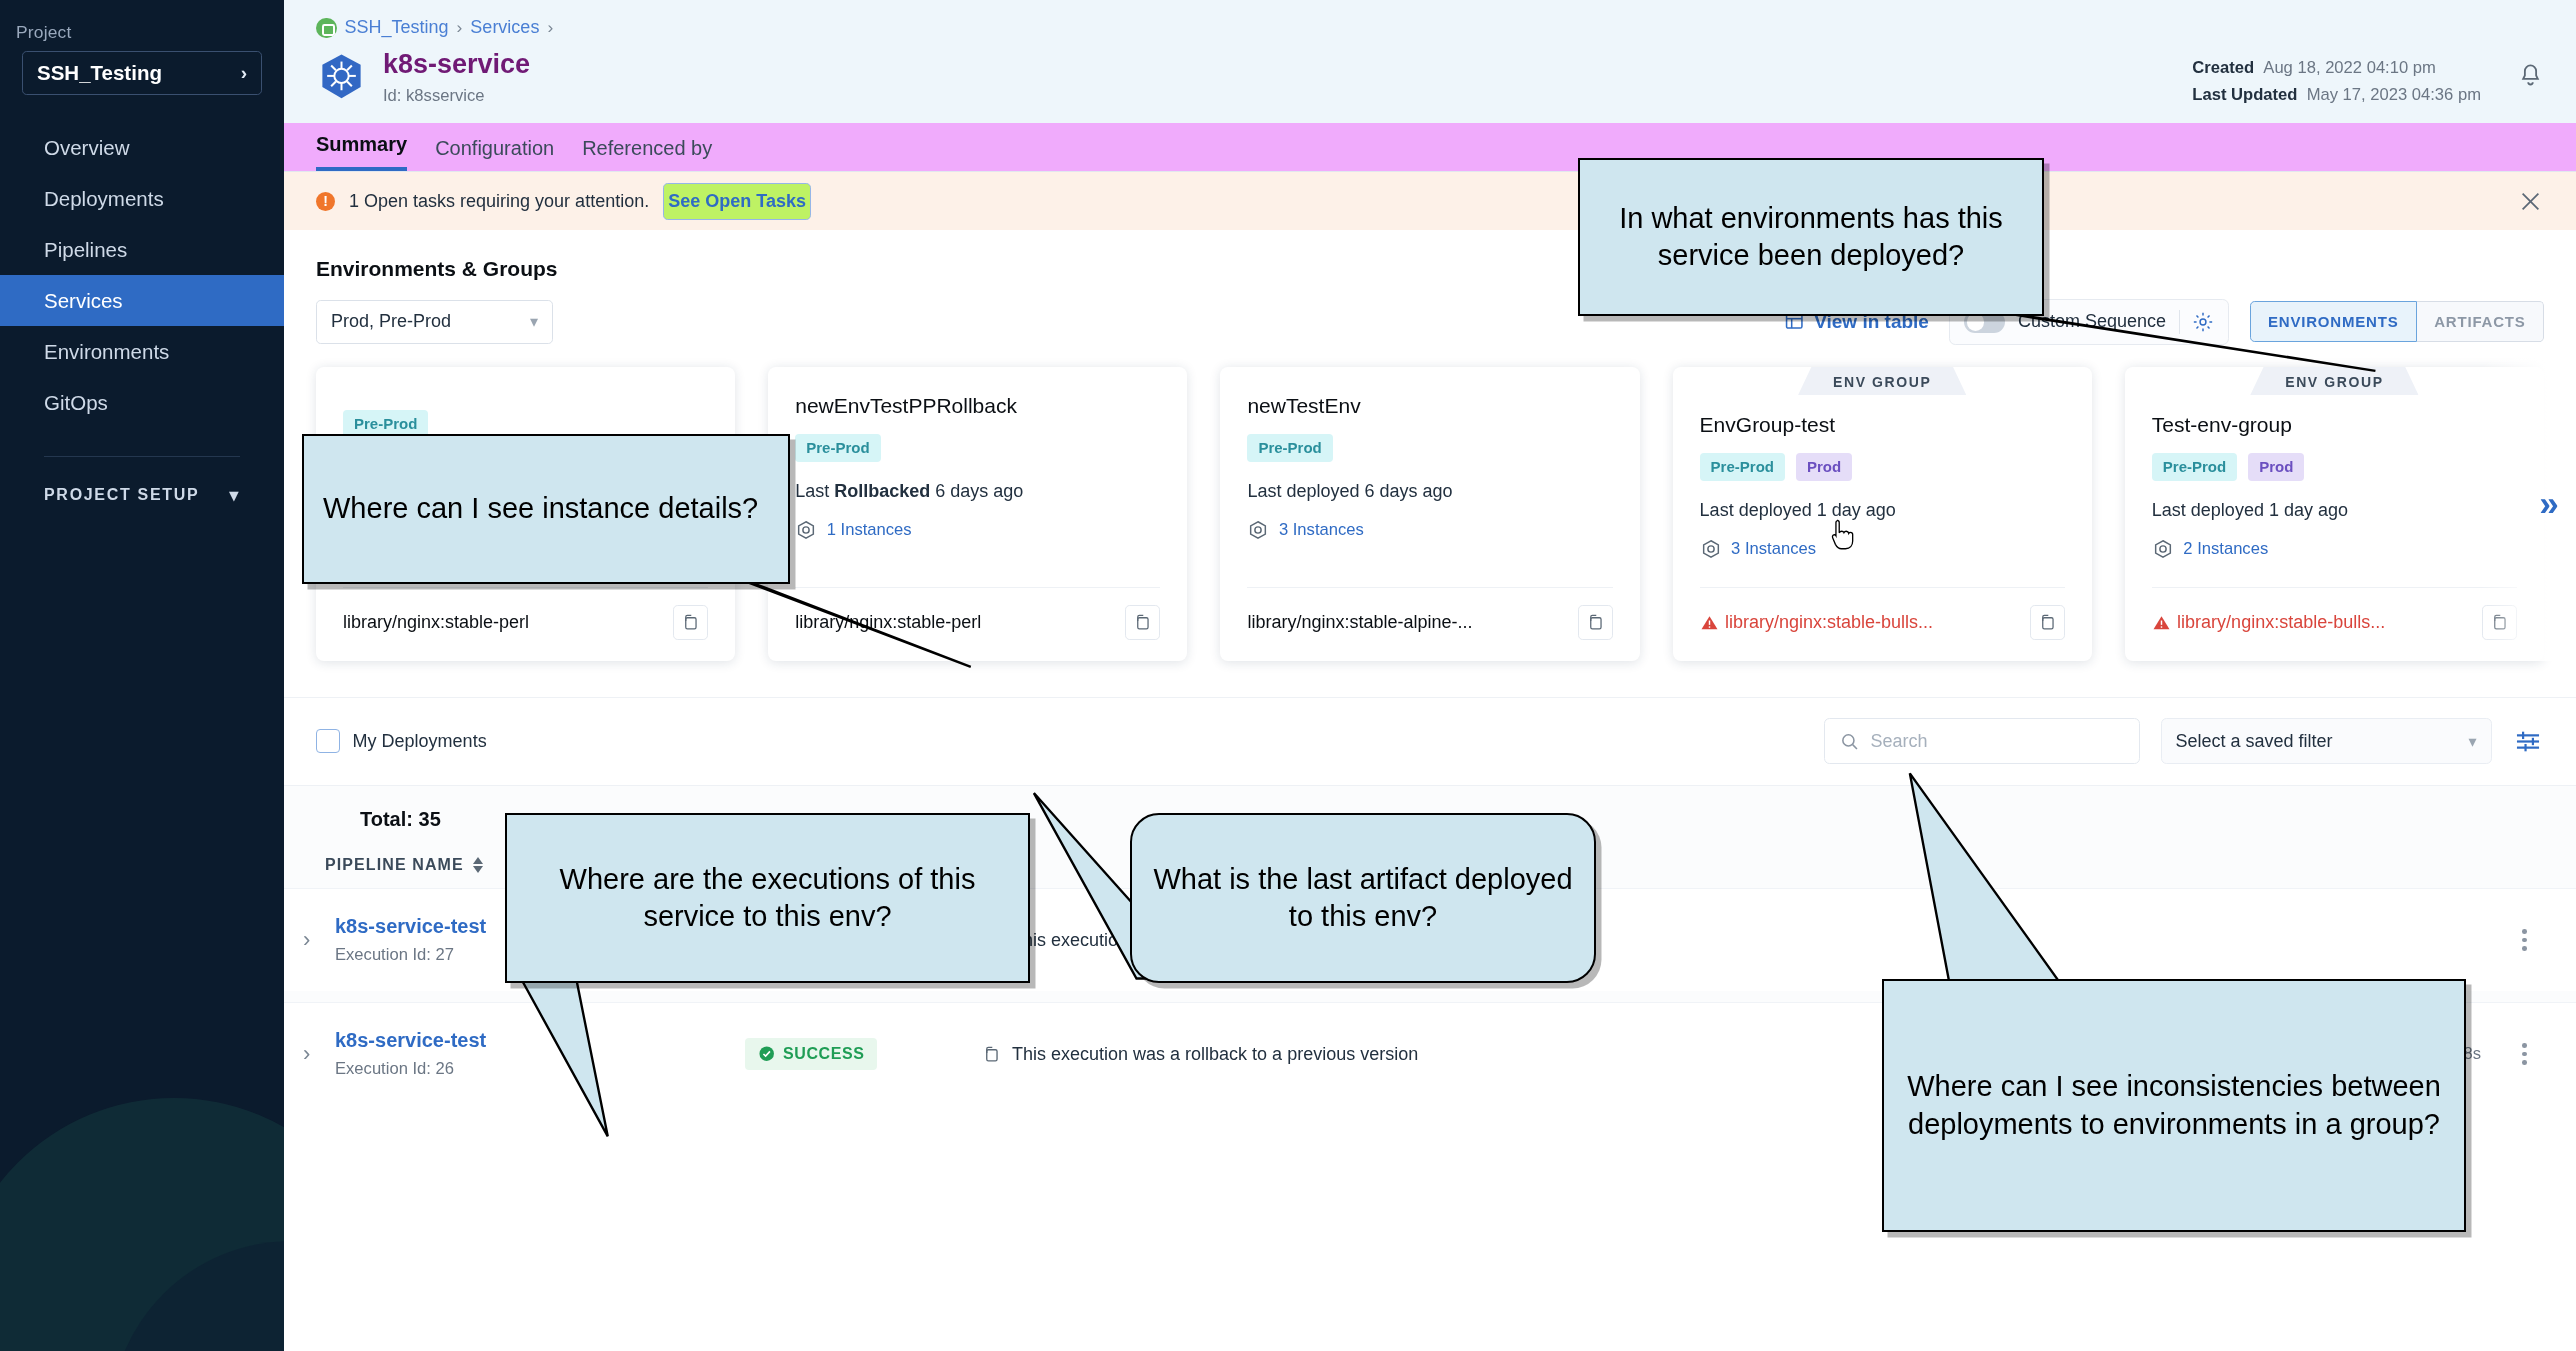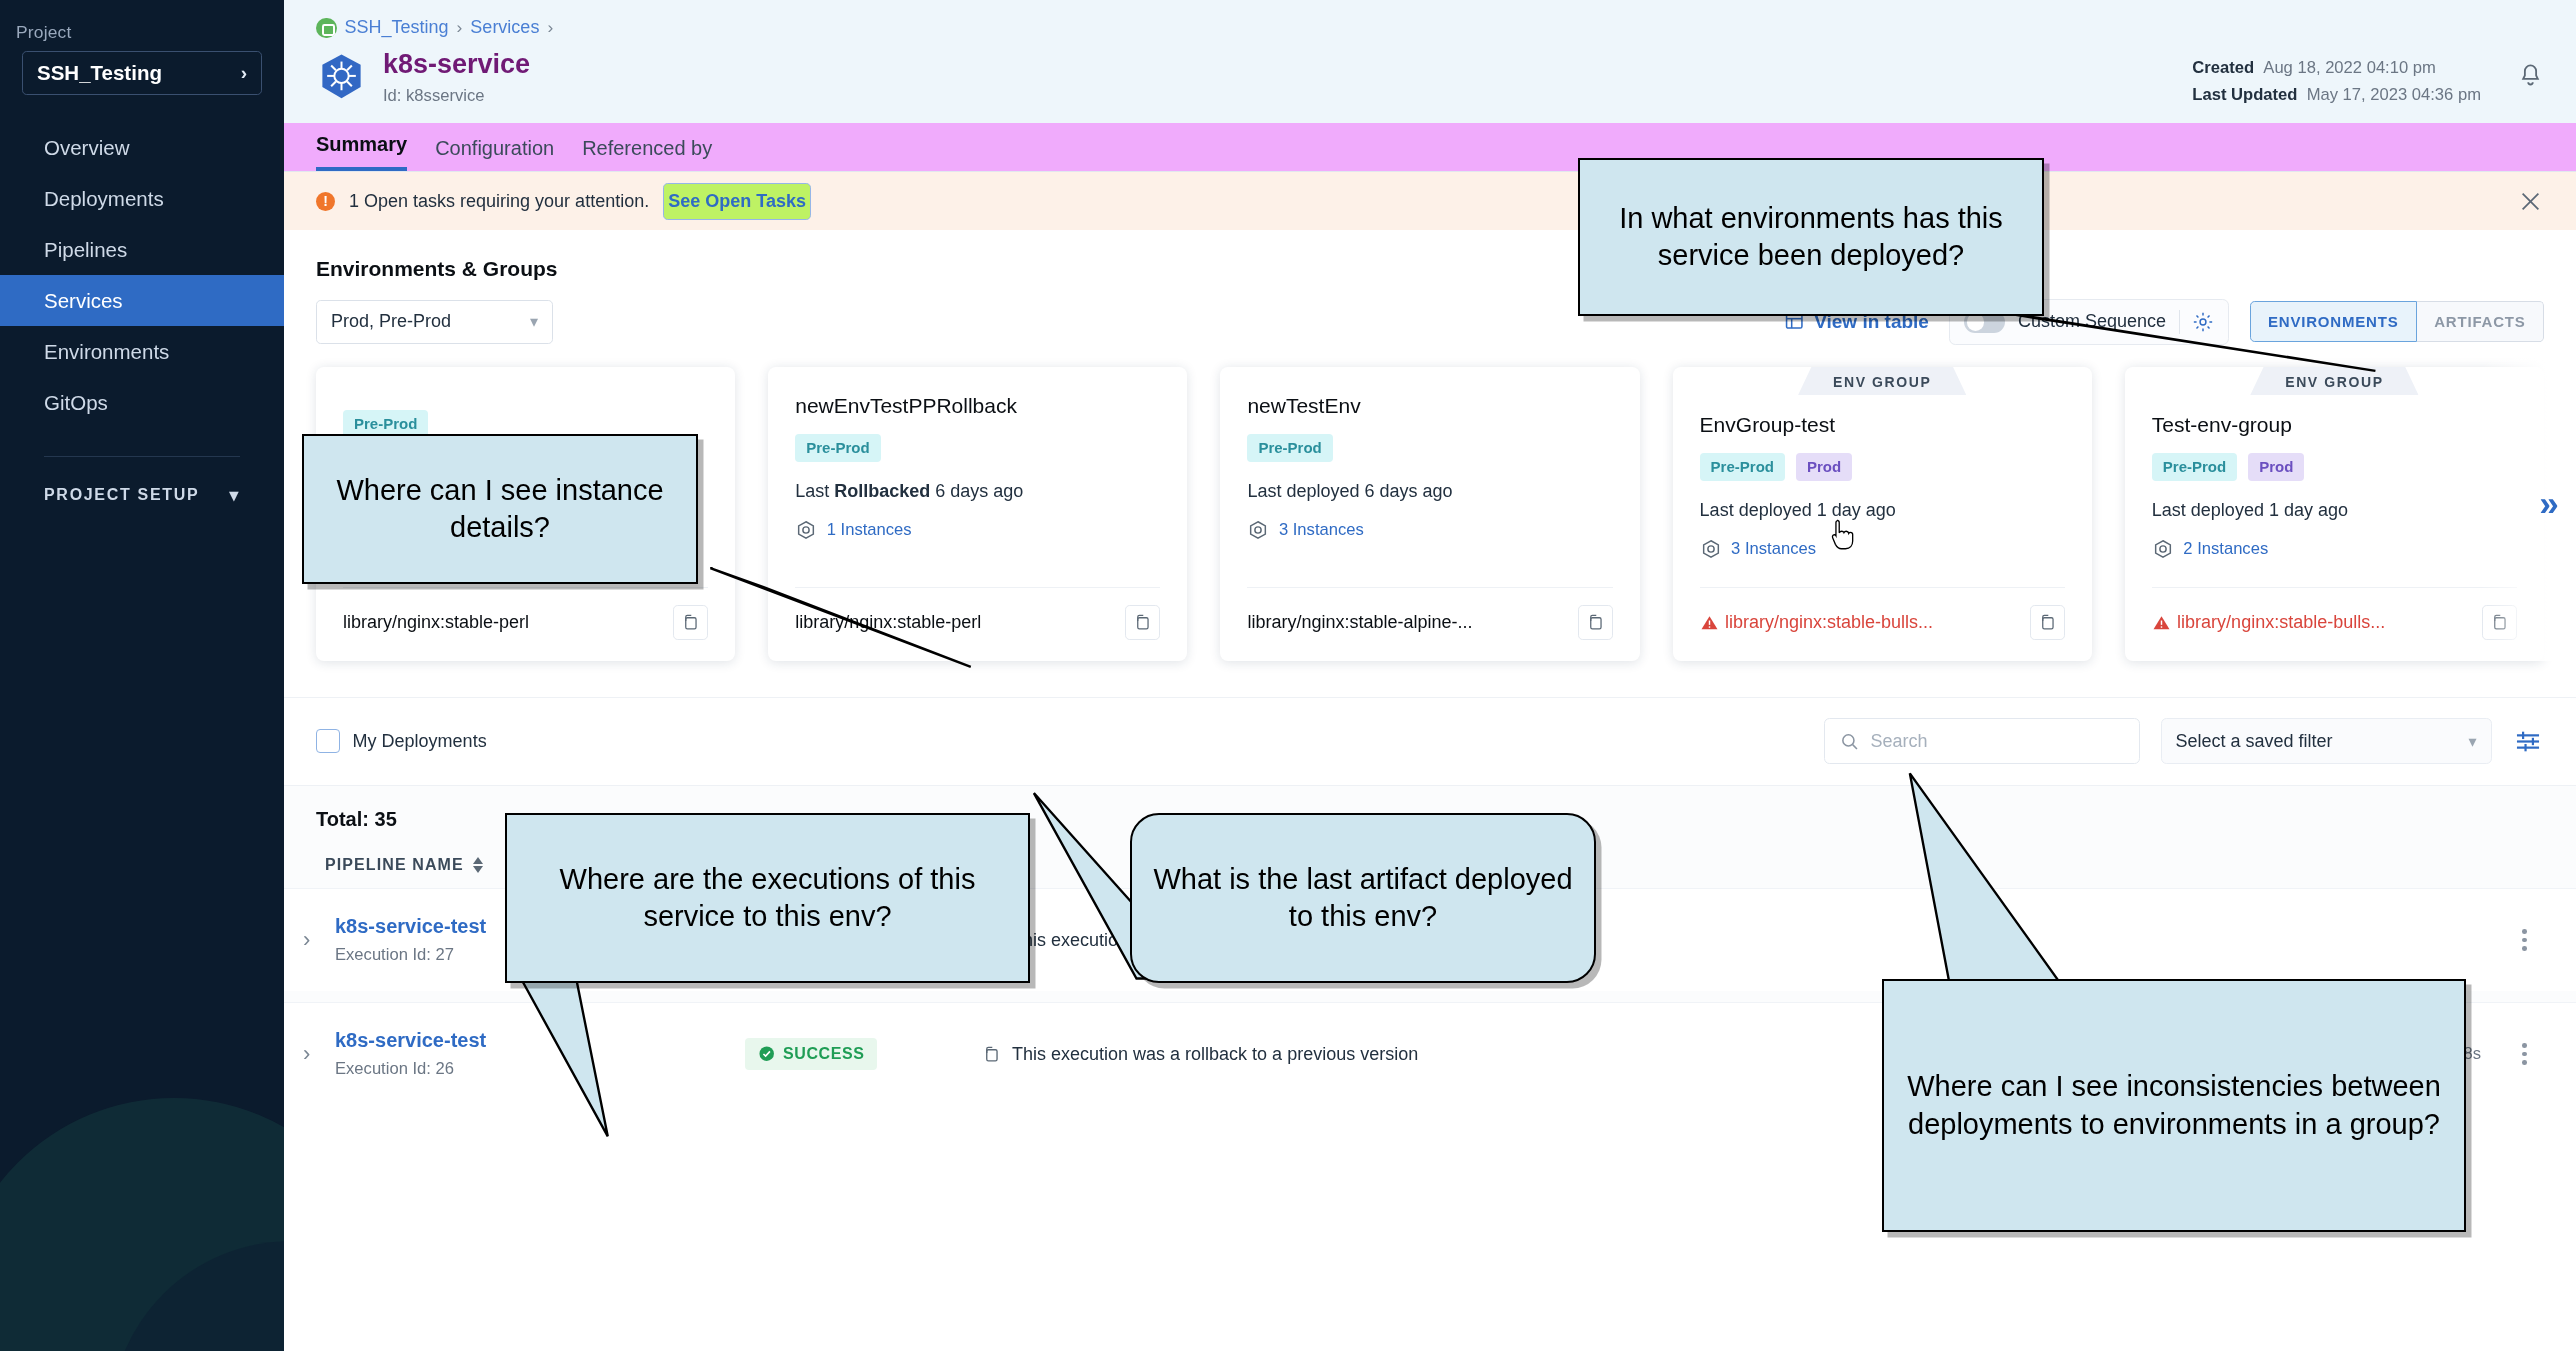--- a/index.html
+++ b/index.html
@@ -189,21 +189,21 @@
   .savedfilter {
     width: 331px; height: 46px; border: 0.8px solid #e9edf3; border-radius: 5.5px; background: #fafbfd;
     display: flex; align-items: center; justify-content: space-between; padding: 0 14px;
     font-size: 18px; color: #22303f;
   }
   .savedfilter .cd { color: #9aa5b1; font-size: 16px; }
   .filtersicon { width: 32px; height: 27px; }
 
   
   .tbl-wrap { background: #fbfcfd; padding: 0 0 0 0; border-top: 0.8px solid #eef1f5; }
-  .total { font-size: 20px; font-weight: bold; color: #0b0f14; padding: 22px 32px 8px 32px; }
+  .total { font-size: 20px; font-weight: bold; color: #0b0f14; padding: 22px 32px 8px 32px; margin-left: 44px; }
   .thead { display: flex; align-items: center; padding: 17.4px 32px 14px 41px; }
   .th { font-size: 16px; font-weight: bold; letter-spacing: 1.1px; color: #3b4a5a; display: flex; align-items: center; gap: 9.5px; }
   .th.c1 { width: 410px; }
   .th.c2 { width: 237px; }
   .sorticon { display: inline-flex; flex-direction: column; gap: 2.4px; }
   .sorticon i { width: 0; height: 0; border-left: 5.5px solid transparent; border-right: 5.5px solid transparent; }
   .sorticon i.up { border-bottom: 7px solid #5b6875; }
   .sorticon i.dn { border-top: 7px solid #5b6875; }
 
   .trow {
@@ -648,21 +648,21 @@
     <polygon points="2470,385 2560,400 3010,470" fill="#cfe6ef" stroke="#000" stroke-width="3"></polygon>
     <polygon points="900,720 970,745 1230,845" fill="#cfe6ef" stroke="#000" stroke-width="3"></polygon>
     <polygon points="660,1240 730,1240 770,1440" fill="#cfe6ef" stroke="#000" stroke-width="3"></polygon>
     <polygon points="1440,1240 1520,1240 1310,1005" fill="#cfe6ef" stroke="#000" stroke-width="3"></polygon>
     <polygon points="2470,1245 2610,1245 2420,980" fill="#cfe6ef" stroke="#000" stroke-width="3"></polygon>
   </svg>
 
   <div class="callout" style="left:1578px; top:158px; width:466px; height:158px;">
     <span>In what environments has this service been deployed?</span>
   </div>
-  <div class="callout" style="left:302px; top:434px; width:396px; height:150px;">
+  <div class="callout" style="left:302px; top:434px; width:488px; height:150px;">
     <span>Where can I see instance details?</span>
   </div>
   <div class="callout" style="left:505px; top:813px; width:525px; height:170px;">
     <span>Where are the executions of this service to this env?</span>
   </div>
   <div class="callout" style="left:1130px; top:813px; width:466px; height:170px;border-radius:29px;">
     <span>What is the last artifact deployed to this env?</span>
   </div>
   <div class="callout" style="left:1882px; top:979px; width:584px; height:253px;">
     <span>Where can I see inconsistencies between deployments to environments in a group?</span>

